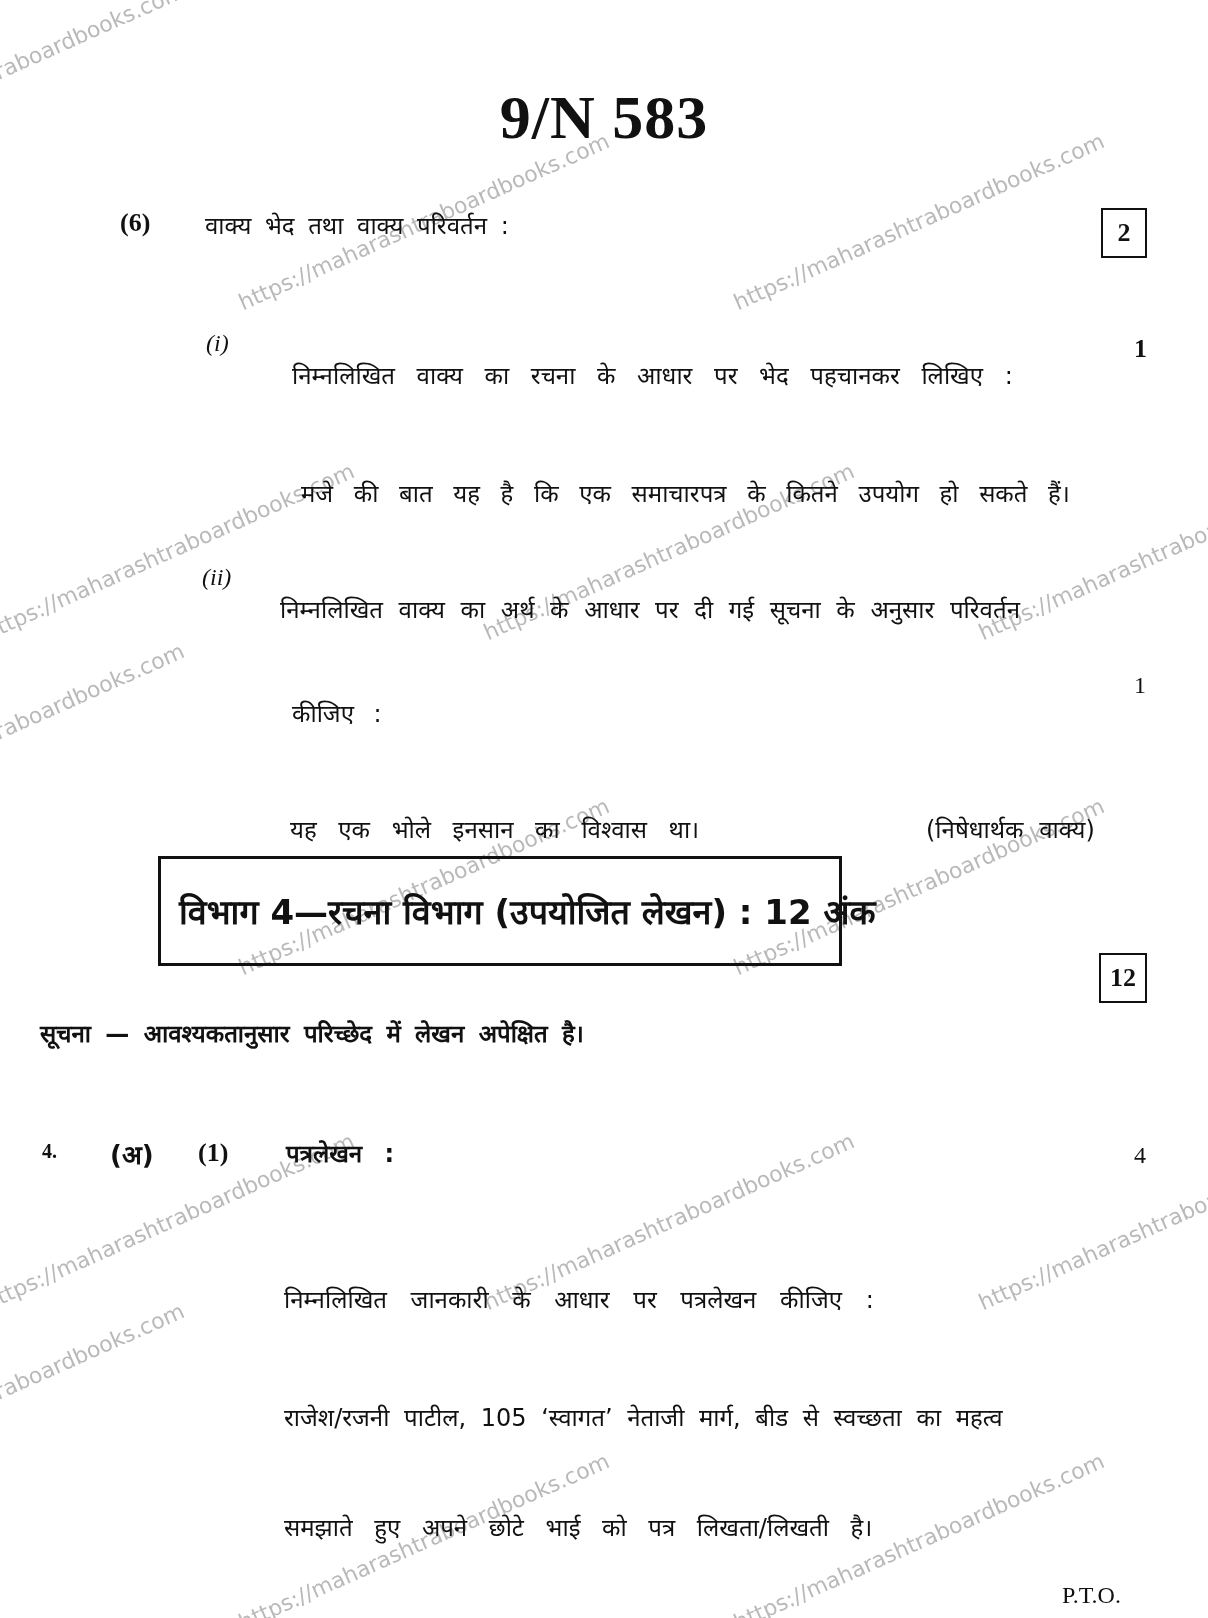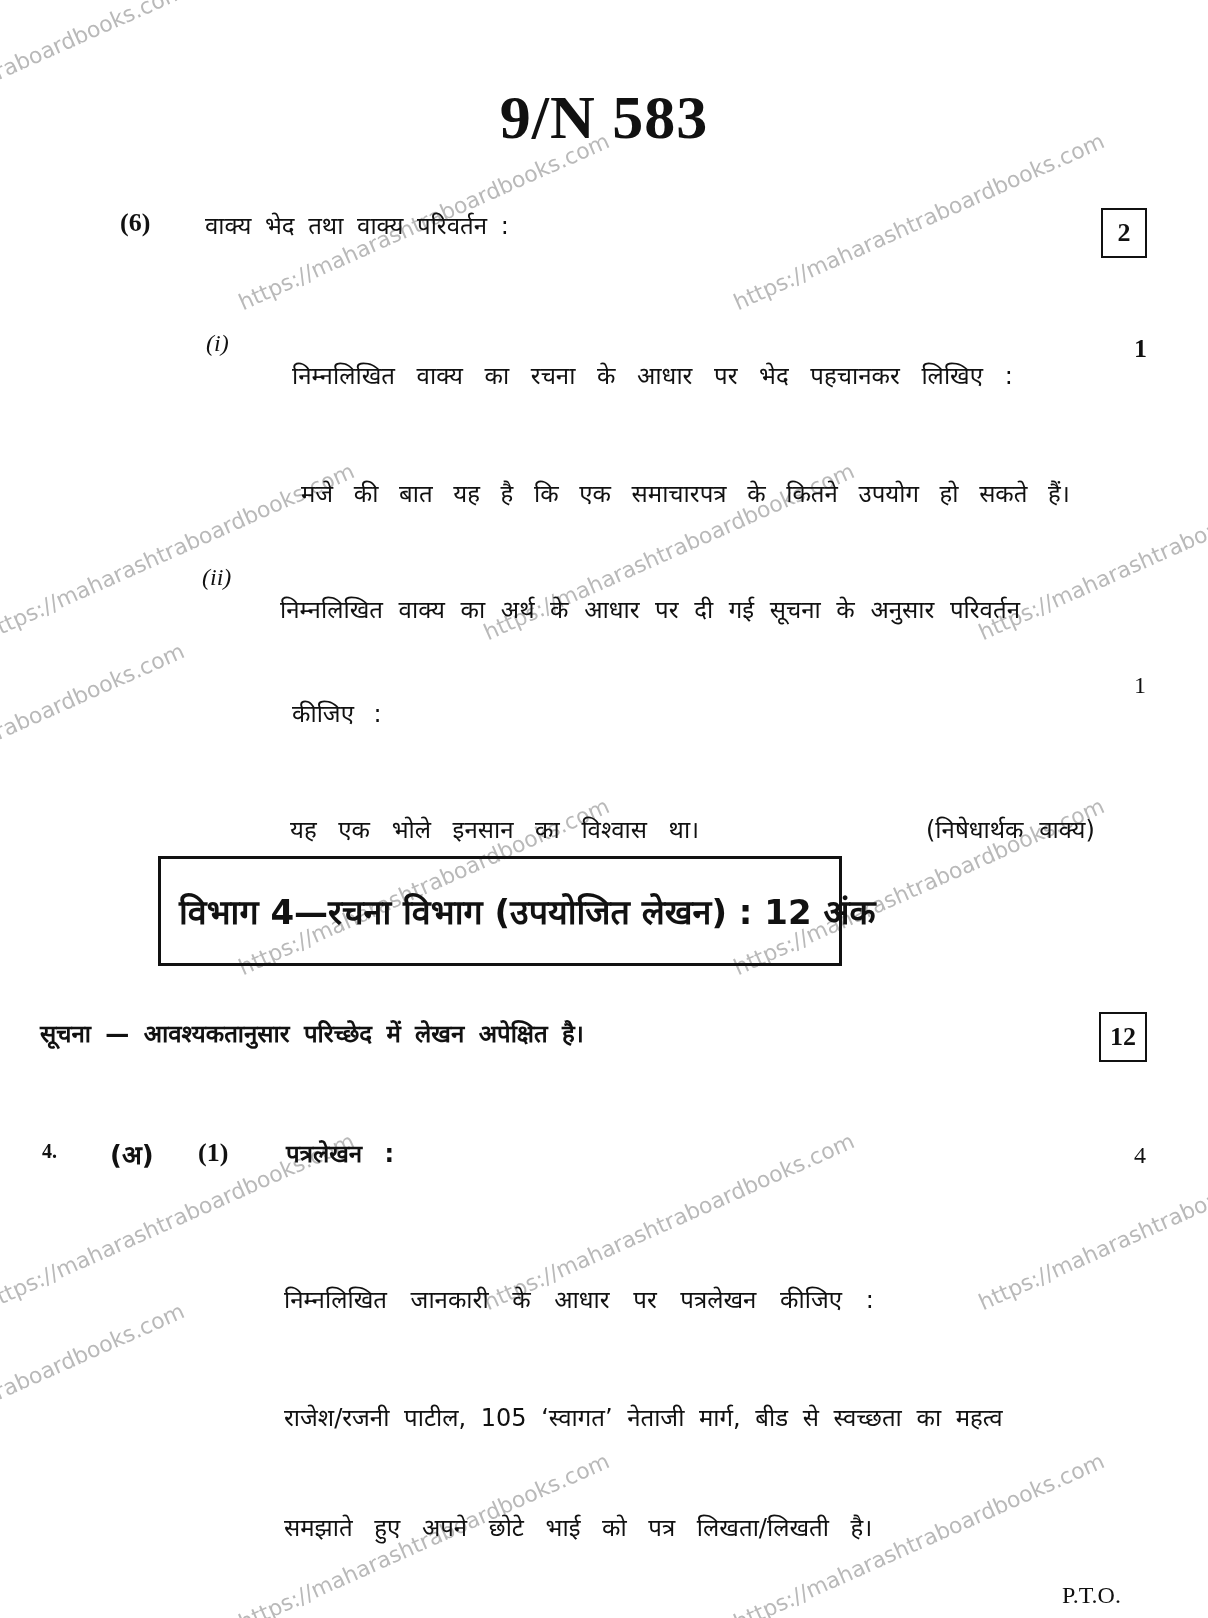--- a/index.html
+++ b/index.html
@@ -57,21 +57,21 @@
 <div class="abs dev" style="left:292px; top:668px;">कीजिए :</div>
 <div class="abs num" style="left:1134px; top:672px;">1</div>
 <div class="abs dev" style="left:290px; top:784px; word-spacing:14px;">यह एक भोले इनसान का विश्वास था।</div>
 <div class="abs dev" style="left:926px; top:784px; word-spacing:8px;">(निषेधार्थक वाक्य)</div>
 
 <div class="abs secbox">
   <span class="sectitle">विभाग 4—रचना विभाग (उपयोजित लेखन) : 12 अंक</span>
 </div>
 
 <div class="abs devb" style="left:40px; top:1016px;">सूचना — आवश्यकतानुसार परिच्छेद में लेखन अपेक्षित है।</div>
-<div class="abs markbox" style="left:1099px; top:1012px; width:48px;">12</div>
+<div class="abs markbox" style="left:1099px; top:953px; width:48px;">12</div>
 
 <div class="abs numb" style="left:42px; top:1140px; font-size:20px;">4.</div>
 <div class="abs numb" style="left:110px; top:1136px; font-family:'DejaVu Sans',sans-serif;">(अ)</div>
 <div class="abs numb" style="left:198px; top:1138px;">(1)</div>
 <div class="abs devb" style="left:286px; top:1136px; word-spacing:14px;">पत्रलेखन :</div>
 <div class="abs num" style="left:1134px; top:1142px;">4</div>
 
 <div class="abs dev" style="left:284px; top:1254px; word-spacing:16px;">निम्नलिखित जानकारी के आधार पर पत्रलेखन कीजिए :</div>
 <div class="abs dev" style="left:284px; top:1372px; word-spacing:7px;">राजेश/रजनी पाटील, 105 ‘स्वागत’ नेताजी मार्ग, बीड से स्वच्छता का महत्व</div>
 <div class="abs dev" style="left:284px; top:1482px; word-spacing:14px;">समझाते हुए अपने छोटे भाई को पत्र लिखता/लिखती है।</div>

